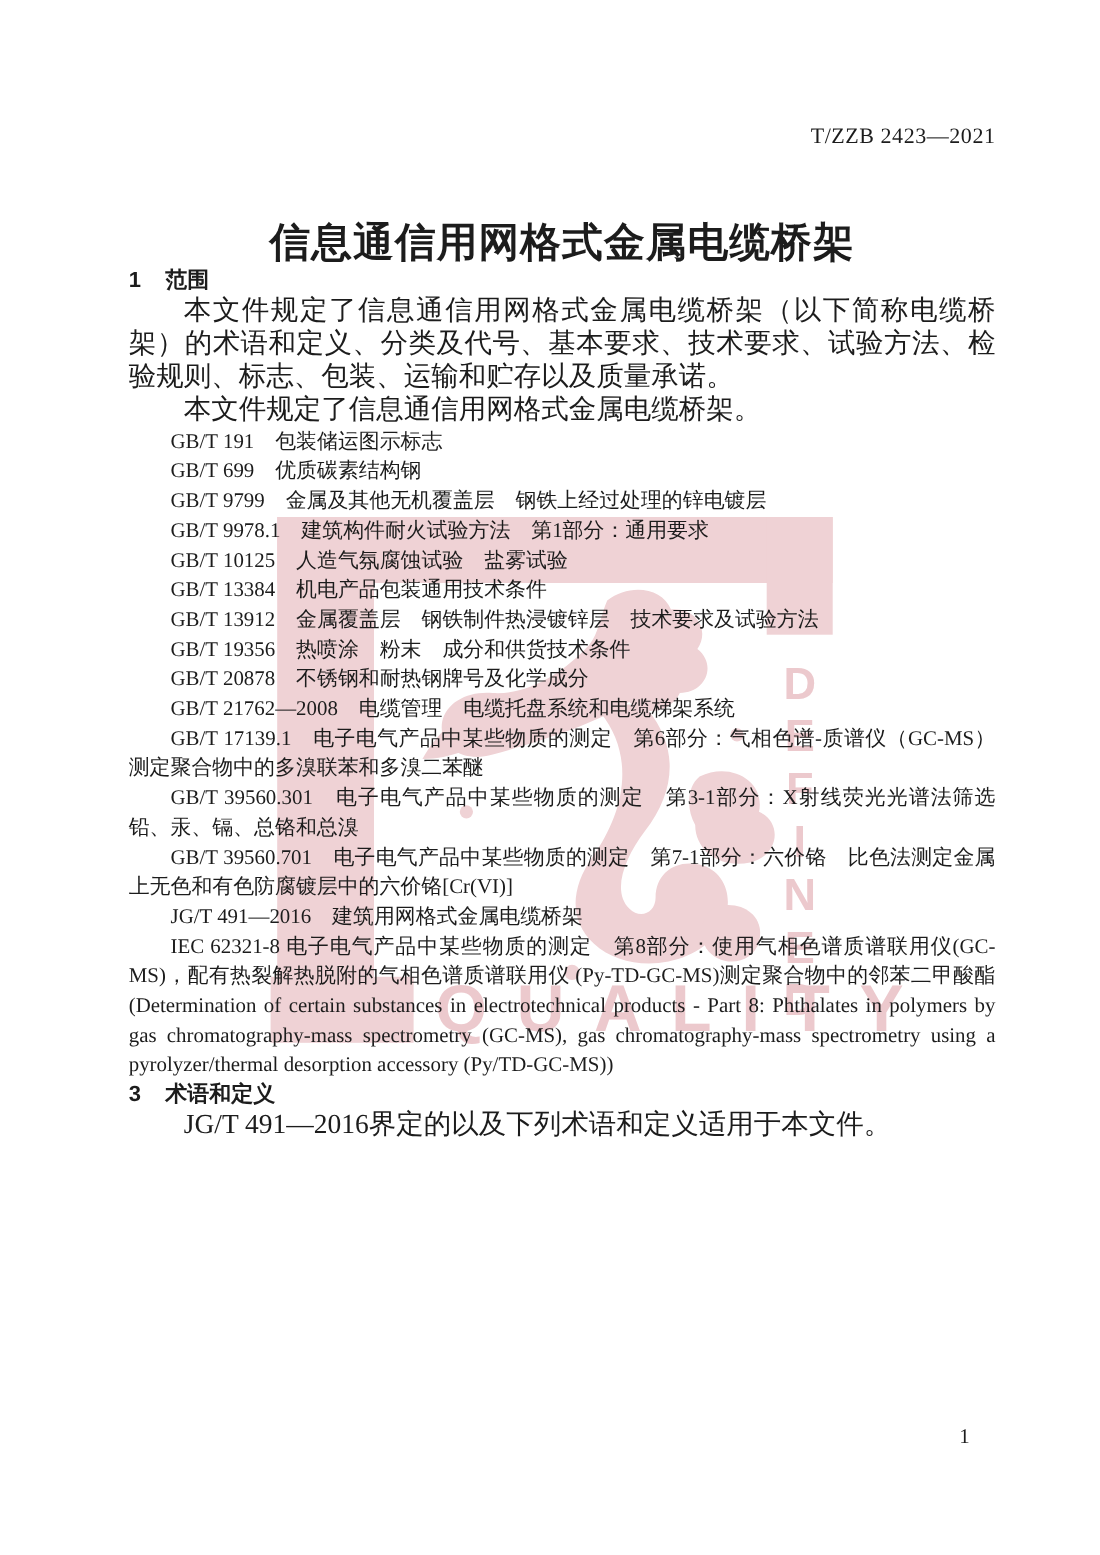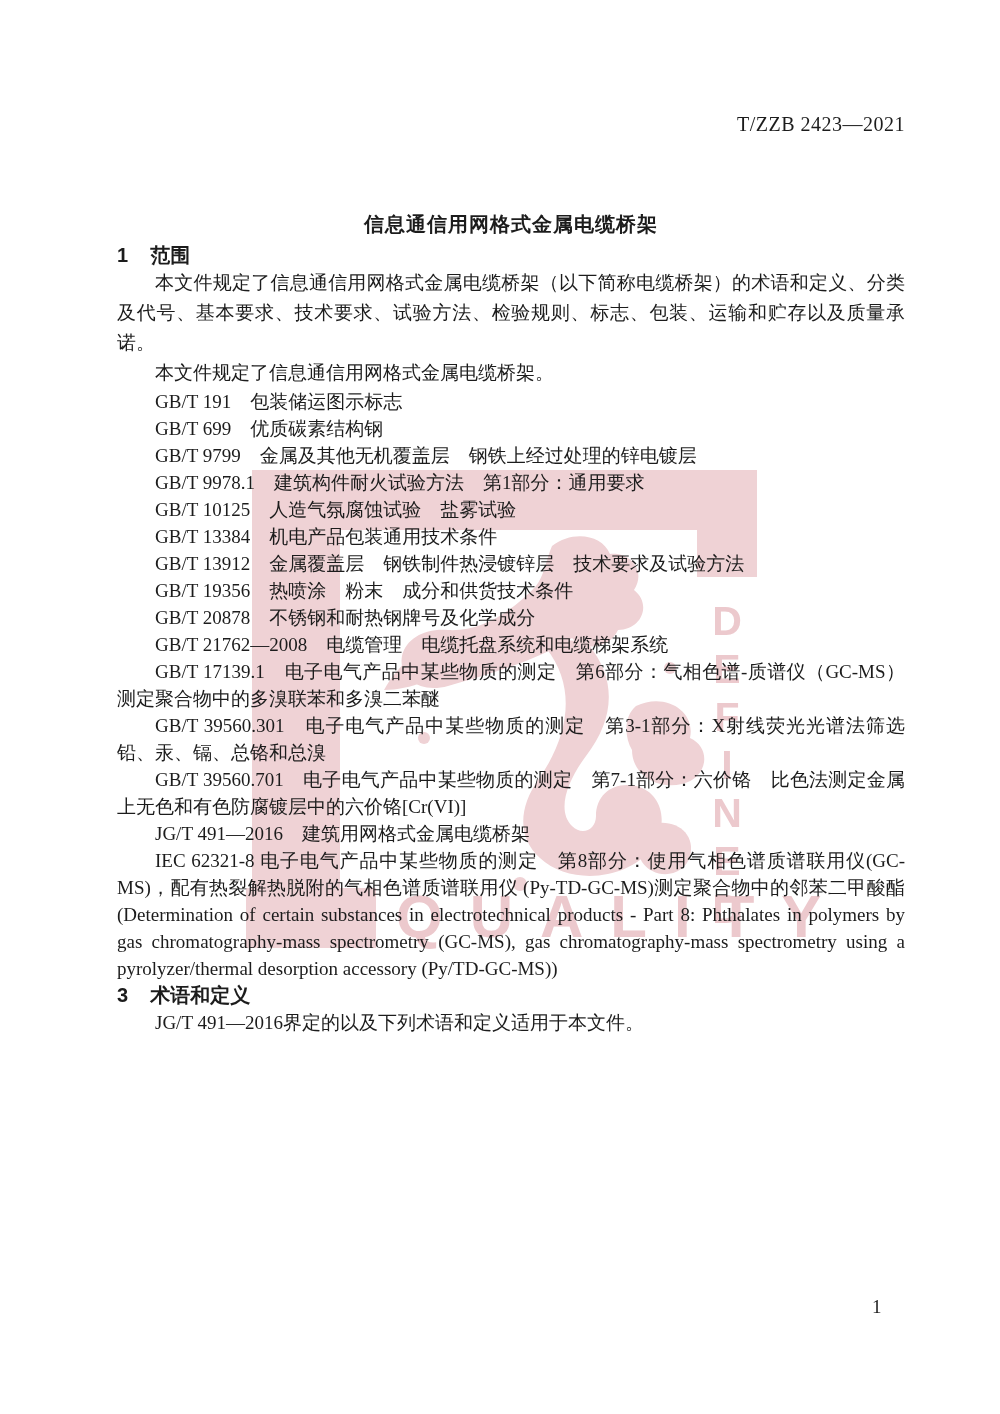--- a/index.html
+++ b/index.html
@@ -38,35 +38,35 @@
   .content { position:relative; z-index:1; padding:112px 95px 0 117px; }
 
   .doc-header {
     text-align:right;
     font-family:Liberation Serif, serif;
     font-size:20px; letter-spacing:0.5px; line-height:24px;
   }
   .doc-title {
     margin:70px 0 0 0;
     text-align:center;
-    font-family:Liberation Serif, serif;
-    font-weight:bold; font-size:20px; line-height:36px; letter-spacing:1px;
+    font-family:Liberation Mono, monospace;
+    font-weight:bold; font-size:37px; line-height:36px; letter-spacing:1px;
   }
   h2.sec {
     margin:0; font-family:"Liberation Sans", sans-serif;
     font-weight:bold; font-size:20px; line-height:26px;
   }
   .sec-1 { margin-top:52px; }
   .sec-2 { margin-top:22px; }
   .sec-3 { margin-top:26px; }
   .sec-num { display:inline-block; margin-right:22px; }
 
   p.para {
     margin:0; text-indent:2em; text-align:justify;
-    font-size:19px; line-height:30px;
+    font-size:25px; line-height:30px;
   }
   .after-h { margin-top:22px; }
   p.intro { line-height:28px; }
   p.ref {
     margin:0; text-indent:2em; text-align:justify;
     font-size:19px; line-height:27px;
   }
 
   .page-number {
     position:absolute; left:872px; top:1296px; z-index:1;

